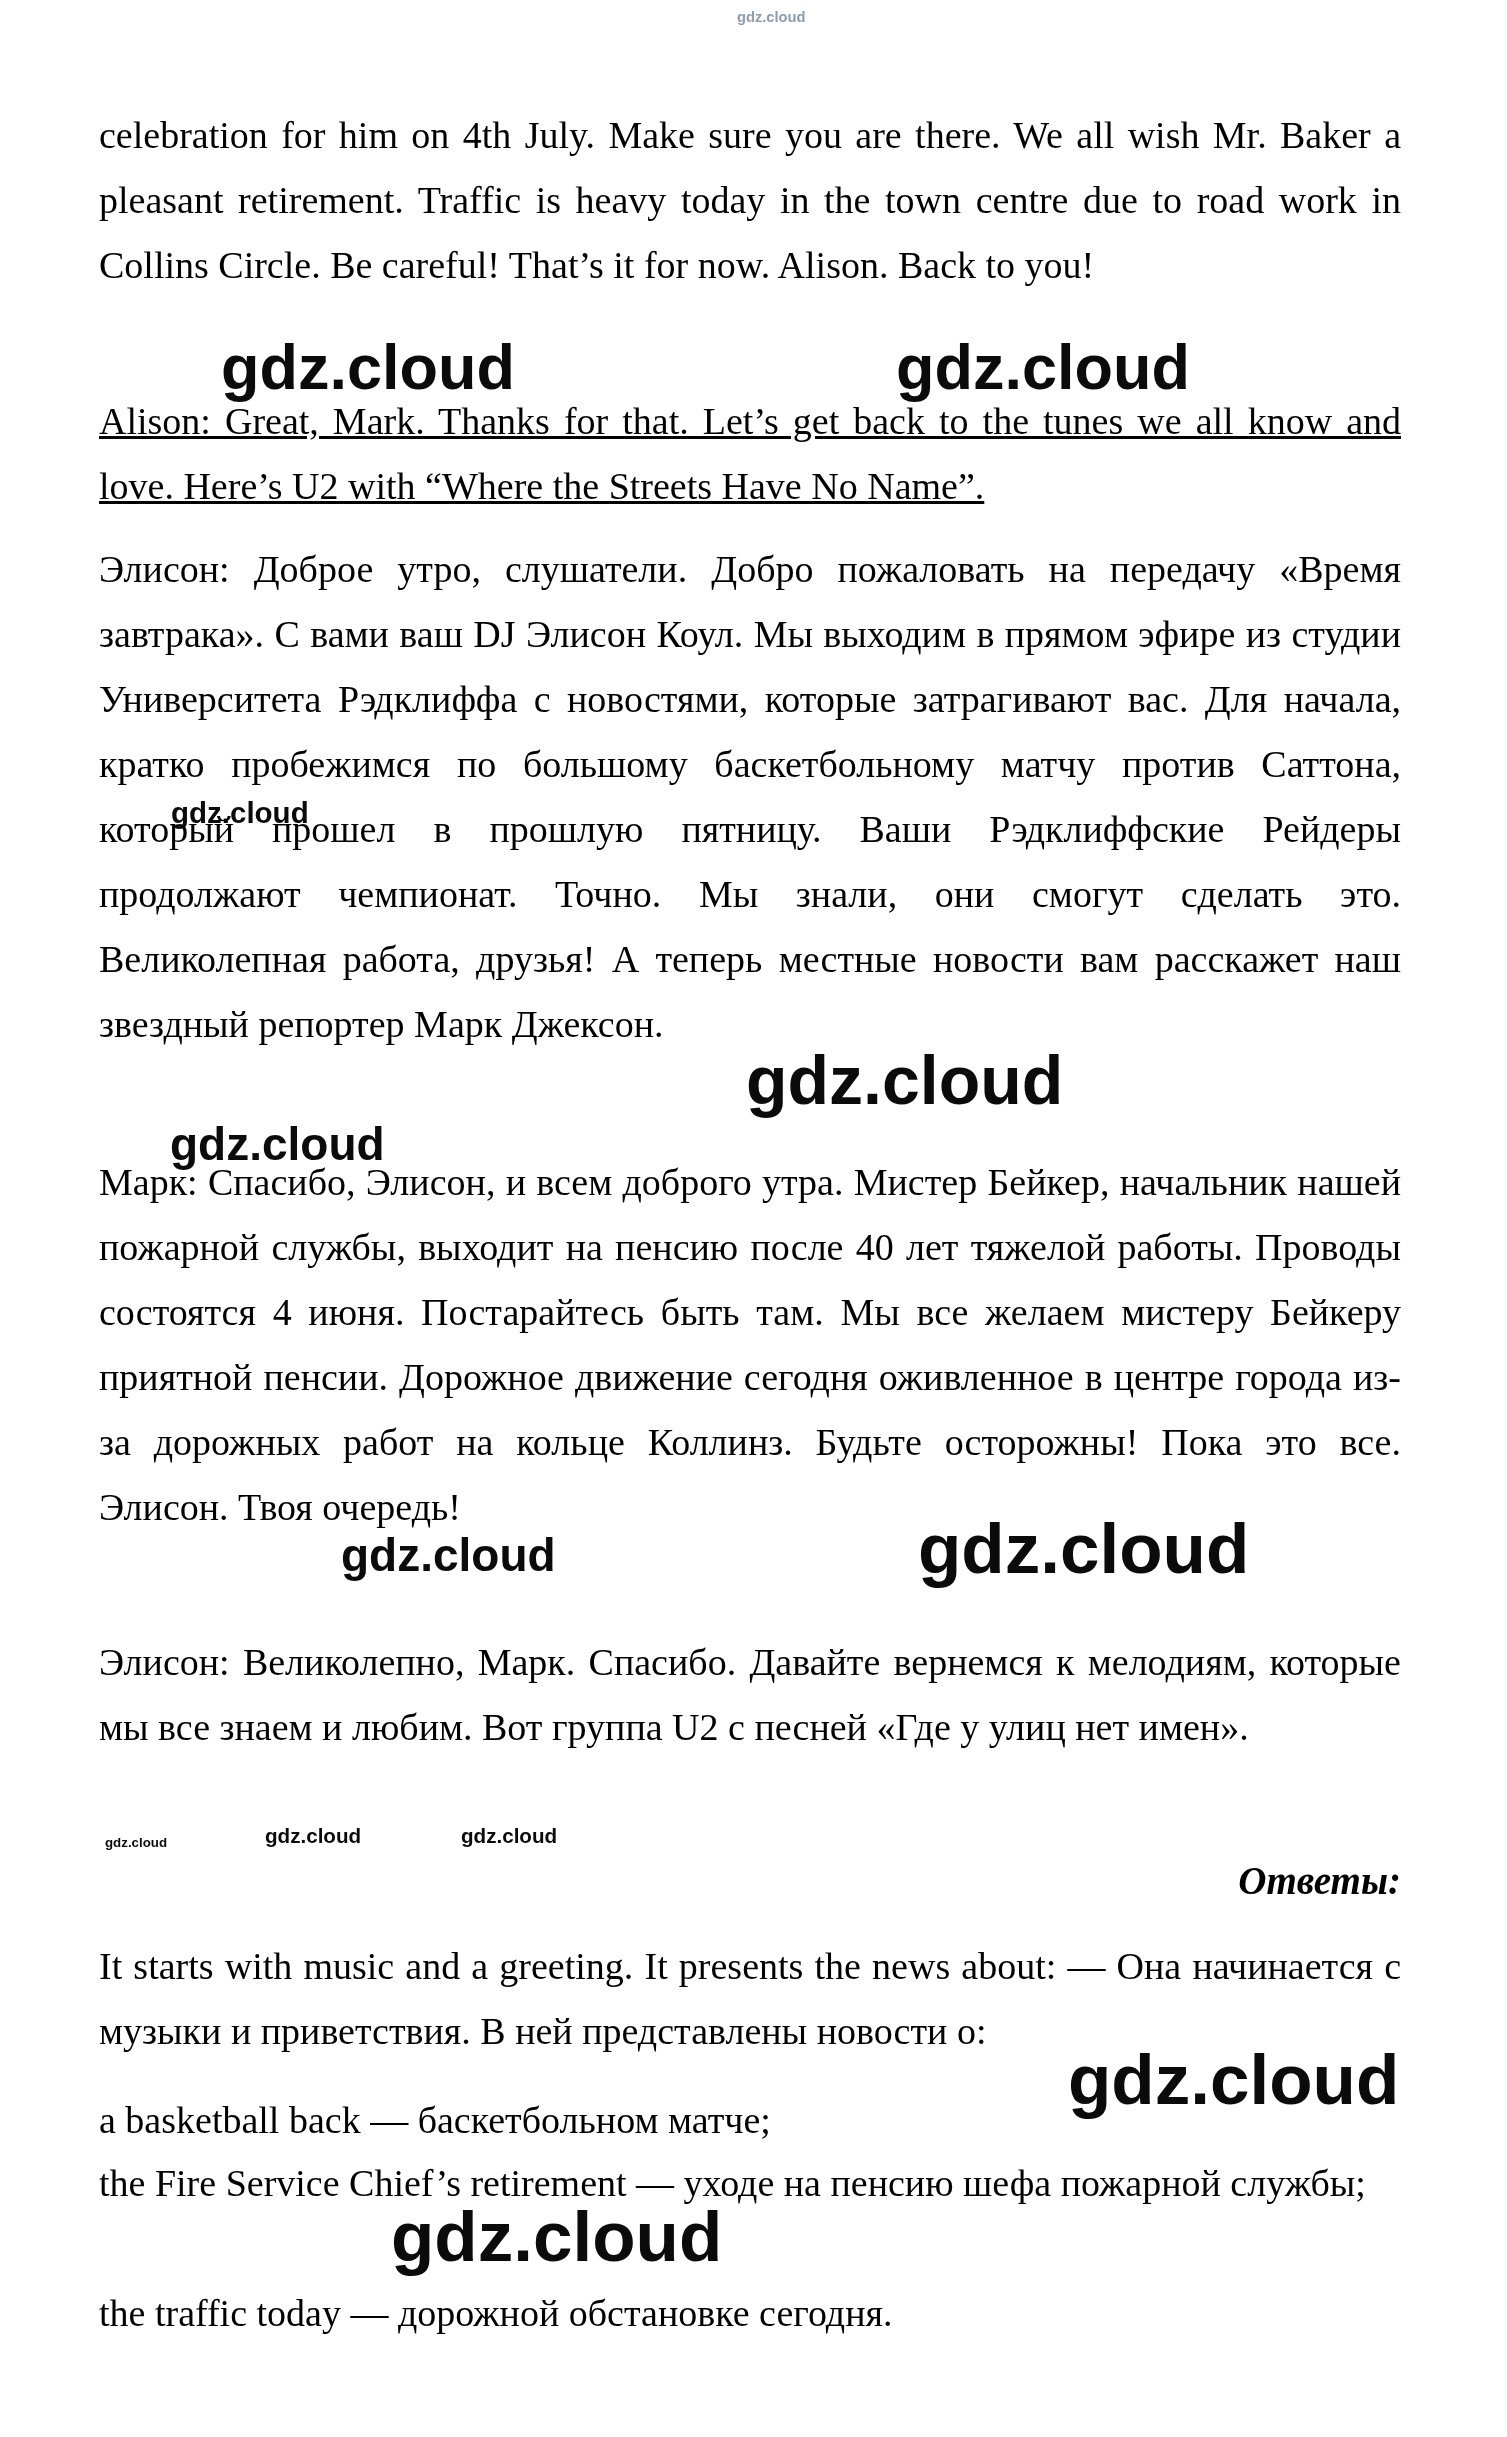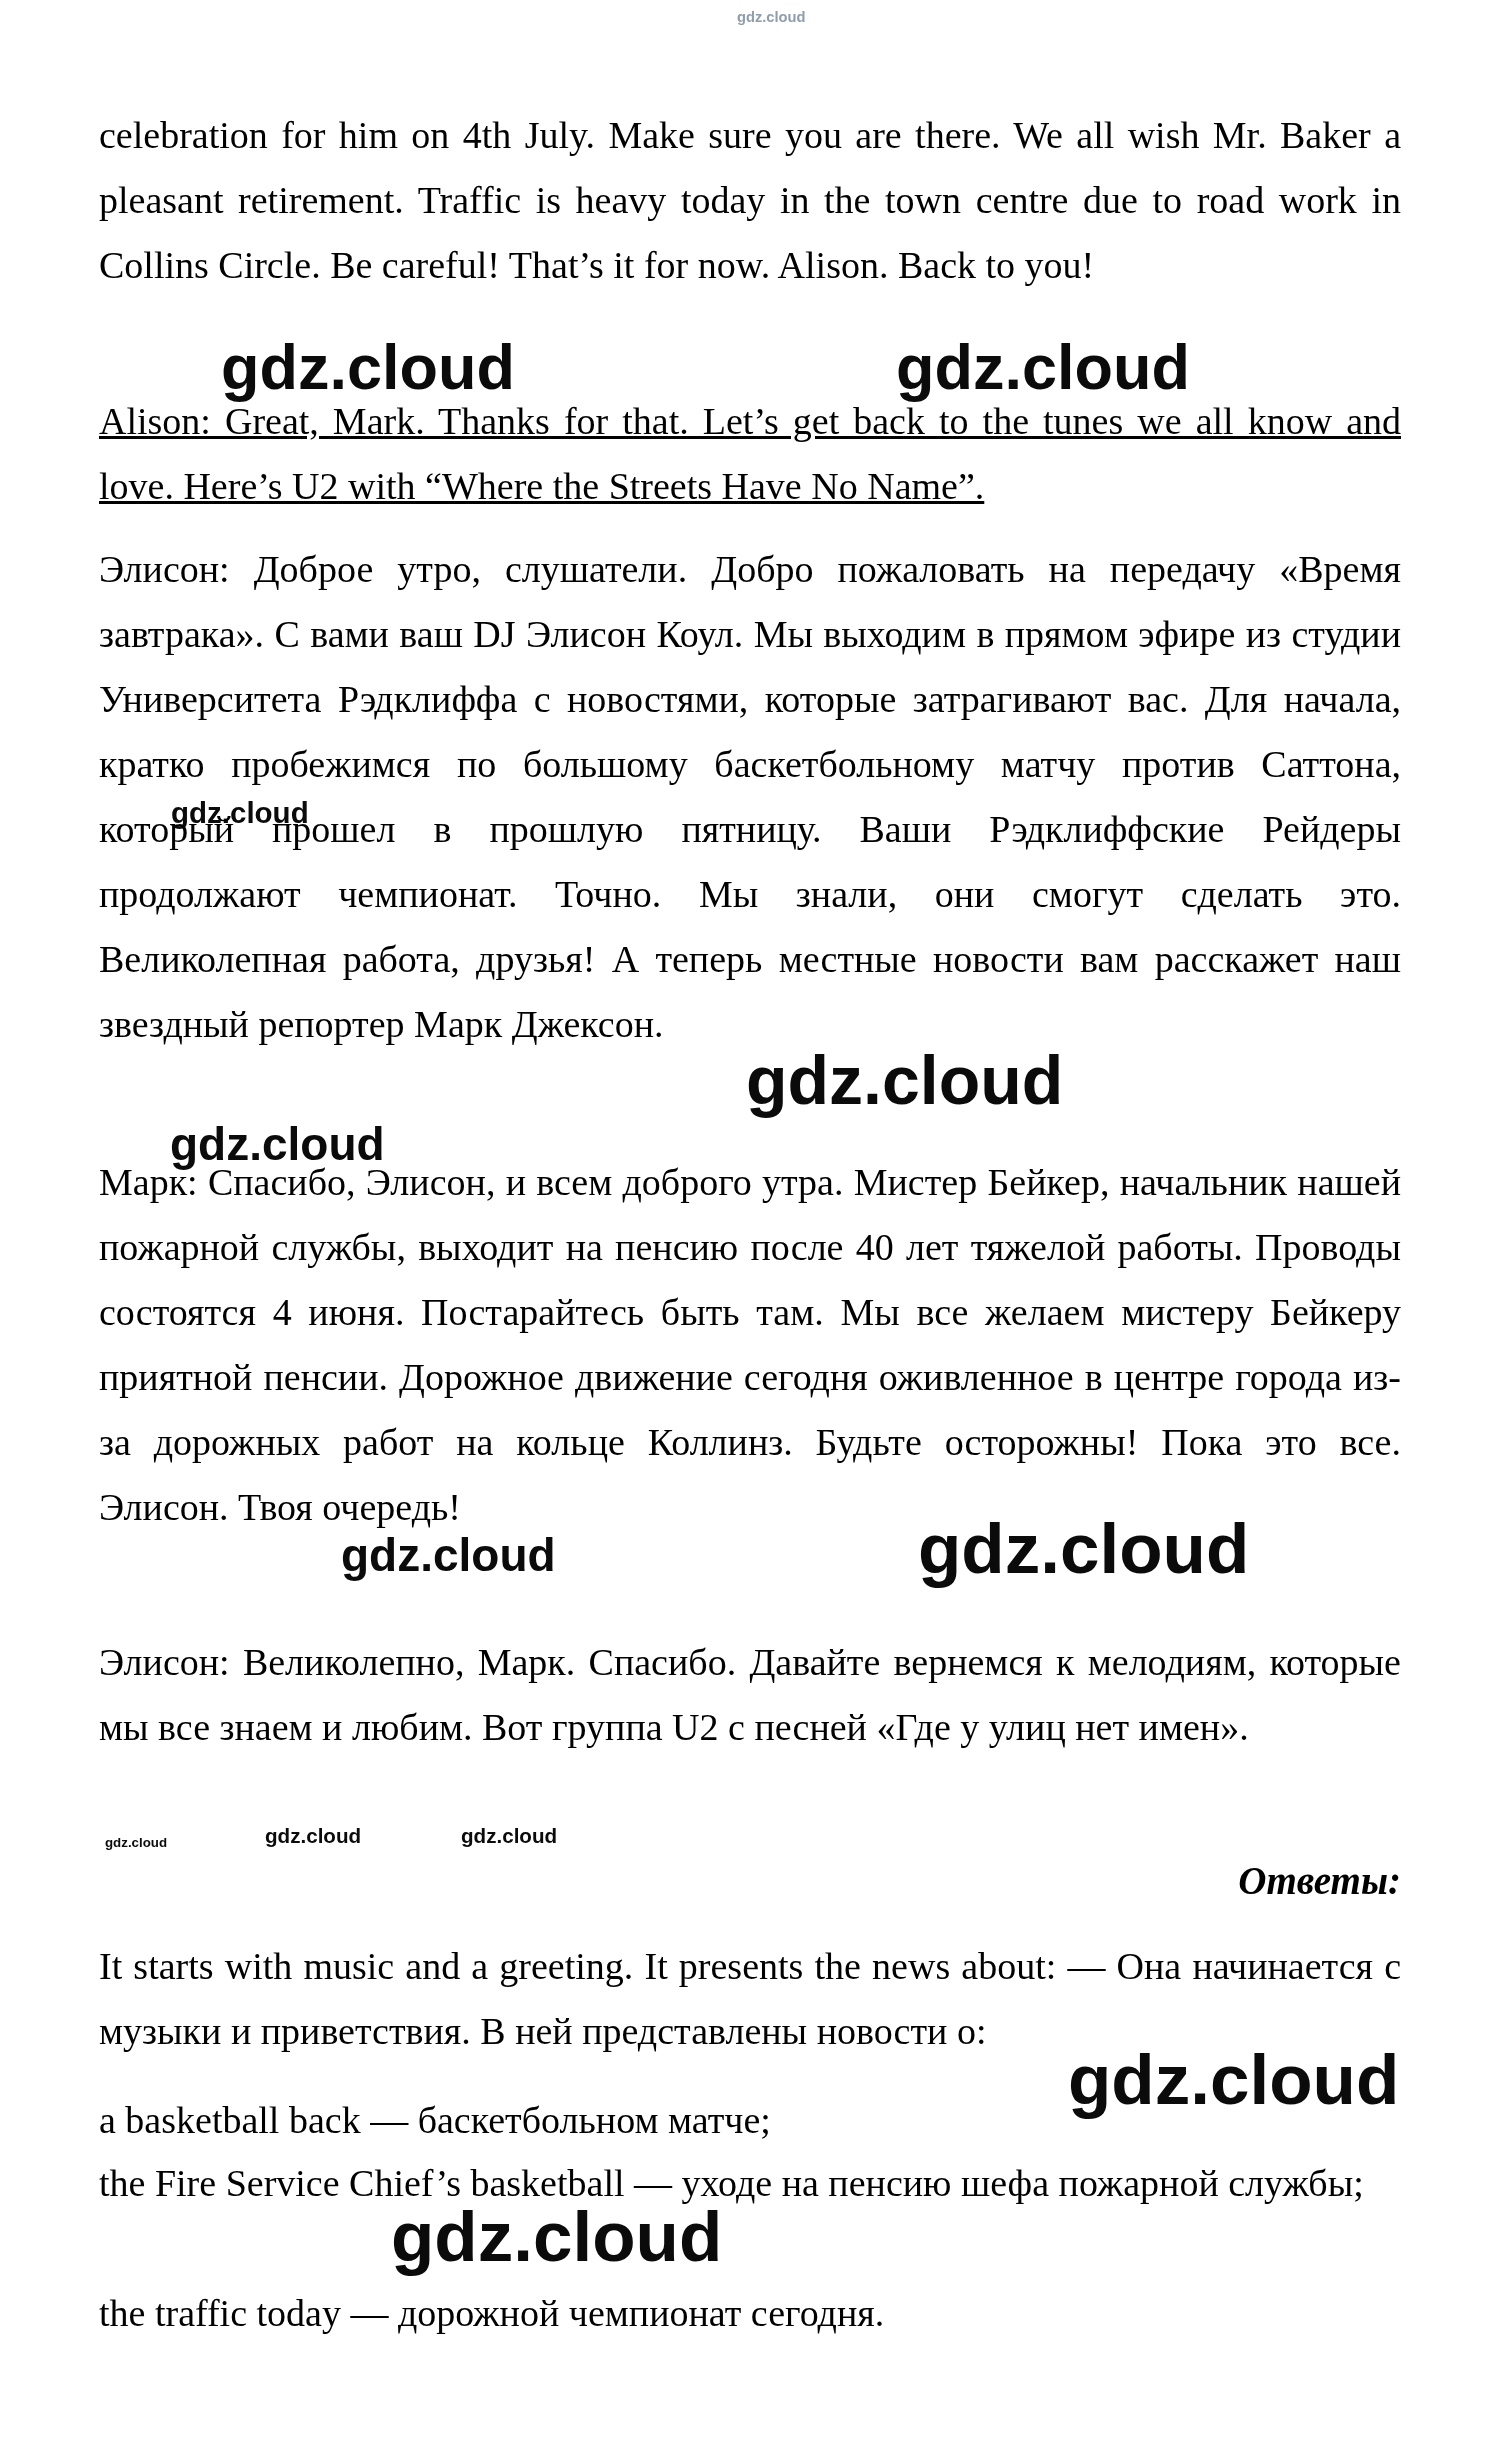--- a/index.html
+++ b/index.html
@@ -82,15 +82,15 @@
 
 <p class="para pos-p1">celebration for him on 4th July. Make sure you are there. We all wish Mr. Baker a pleasant retirement. Traffic is heavy today in the town centre due to road work in Collins Circle. Be careful! That’s it for now. Alison. Back to you!</p>
 <p class="para pos-p2">Alison: Great, Mark. Thanks for that. Let’s get back to the tunes we all know and love. Here’s U2 with “Where the Streets Have No Name”.</p>
 <p class="para pos-p3">Элисон: Доброе утро, слушатели. Добро пожаловать на передачу «Время завтрака». С вами ваш DJ Элисон Коул. Мы выходим в прямом эфире из студии Университета Рэдклиффа с новостями, которые затрагивают вас. Для начала, кратко пробежимся по большому баскетбольному матчу против Саттона, который прошел в прошлую пятницу. Ваши Рэдклиффские Рейдеры продолжают чемпионат. Точно. Мы знали, они смогут сделать это. Великолепная работа, друзья! А теперь местные новости вам расскажет наш звездный репортер Марк Джексон.</p>
 <p class="para pos-p4">Марк: Спасибо, Элисон, и всем доброго утра. Мистер Бейкер, начальник нашей пожарной службы, выходит на пенсию после 40 лет тяжелой работы. Проводы состоятся 4 июня. Постарайтесь быть там. Мы все желаем мистеру Бейкеру приятной пенсии. Дорожное движение сегодня оживленное в центре города из-за дорожных работ на кольце Коллинз. Будьте осторожны! Пока это все. Элисон. Твоя очередь!</p>
 <p class="para pos-p5">Элисон: Великолепно, Марк. Спасибо. Давайте вернемся к мелодиям, которые мы все знаем и любим. Вот группа U2 с песней «Где у улиц нет имен».</p>
 
 <p class="heading pos-heading">Ответы:</p>
 <p class="para pos-p6">It starts with music and a greeting. It presents the news about: — Она начинается с музыки и приветствия. В ней представлены новости о:</p>
 <p class="para pos-a1">a basketball back — баскетбольном матче;</p>
-<p class="para pos-a2">the Fire Service Chief’s basketball — уходе на пенсию шефа пожарной службы;</p>
-<p class="para pos-a3">the traffic today — дорожной чемпионат сегодня.</p>
+<p class="para pos-a2">the Fire Service Chief’s retirement — уходе на пенсию шефа пожарной службы;</p>
+<p class="para pos-a3">the traffic today — дорожной обстановке сегодня.</p>
 
 
 </body></html>

